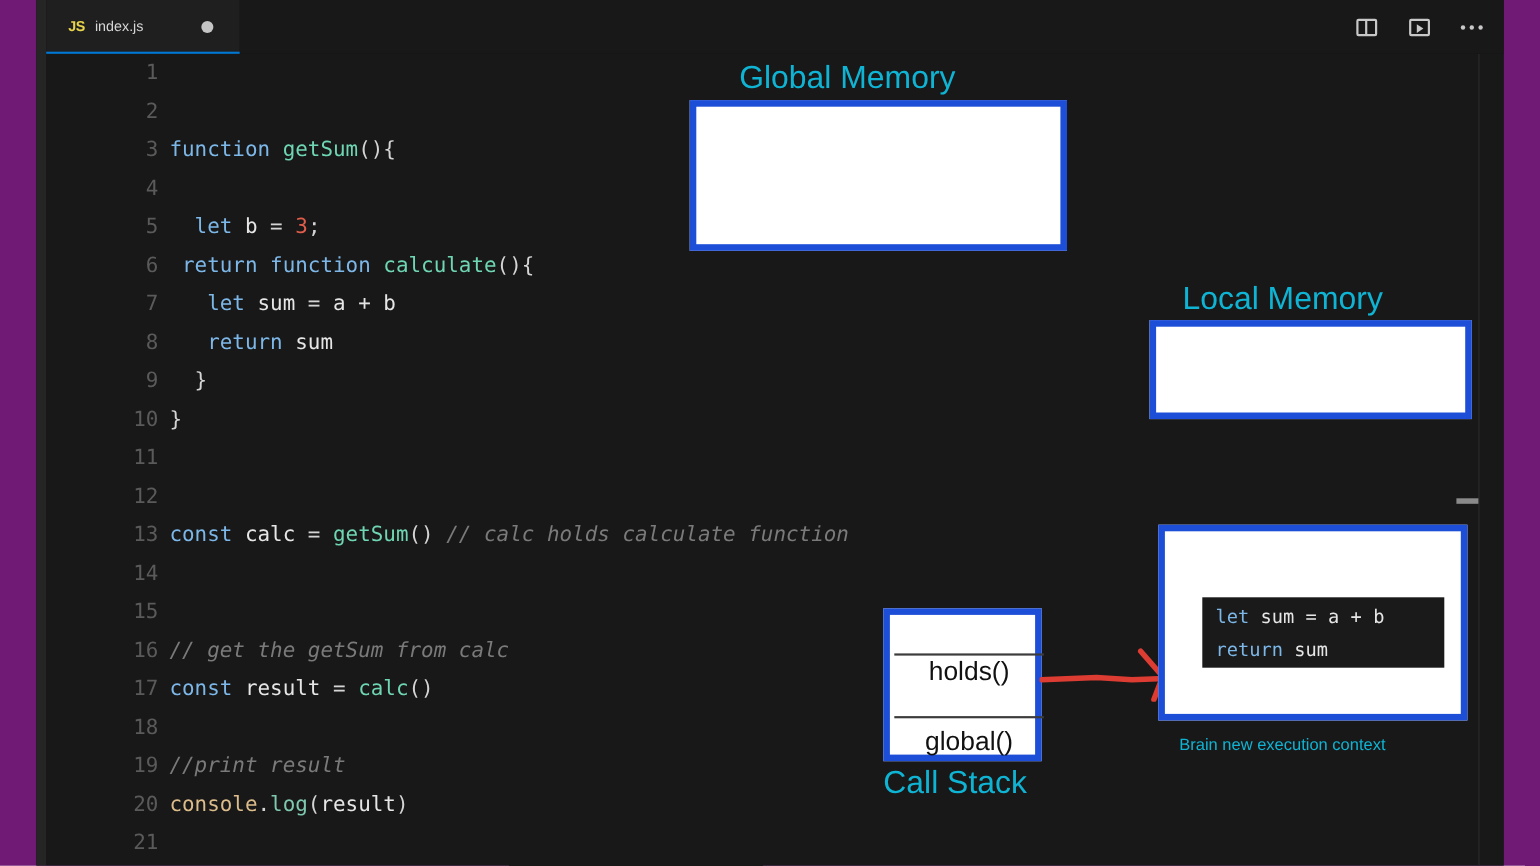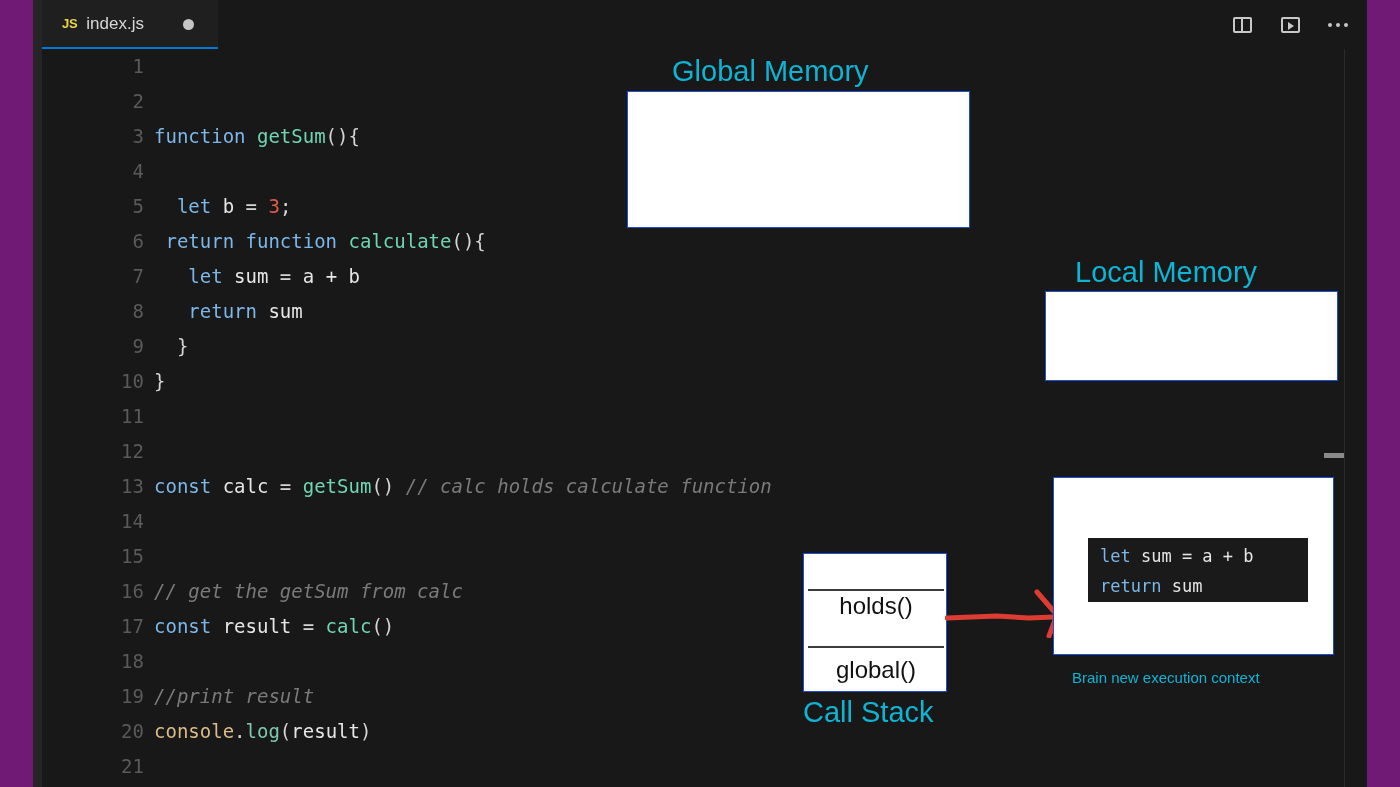--- a/index.html
+++ b/index.html
@@ -69,21 +69,21 @@
   }
   .tab-icon {
     font-family: "Liberation Sans", sans-serif;
     font-size: 13px;
     font-weight: bold;
     color: #e8d44d;
     letter-spacing: -0.3px;
     margin-right: 9px;
   }
   .tab-label {
-    font-size: 17px;
+    font-size: 13px;
     color: #d7d7d7;
     font-family: "Liberation Sans", sans-serif;
   }
   .tab-dirty {
     position: absolute;
     right: 24px;
     top: 50%;
     width: 11px;
     height: 11px;
     margin-top: -5px;
@@ -239,21 +239,21 @@
   .ann-label {
     position: absolute;
     color: #0fb4d4;
     font-family: "Liberation Sans", sans-serif;
     font-size: 29px;
     white-space: nowrap;
   }
   .ann-box {
     position: absolute;
     background: #ffffff;
-    border: 1px solid #1d4ed8;
+    border: 6px solid #1d4ed8;
     box-sizing: border-box;
   }
 
   
   #lbl-global { left: 672px; top: 55px; }
   #box-global { left: 627px; top: 91px; width: 343px; height: 137px; }
 
   
   #lbl-local  { left: 1075px; top: 256px; }
   #box-local  { left: 1045px; top: 291px; width: 293px; height: 90px; }

